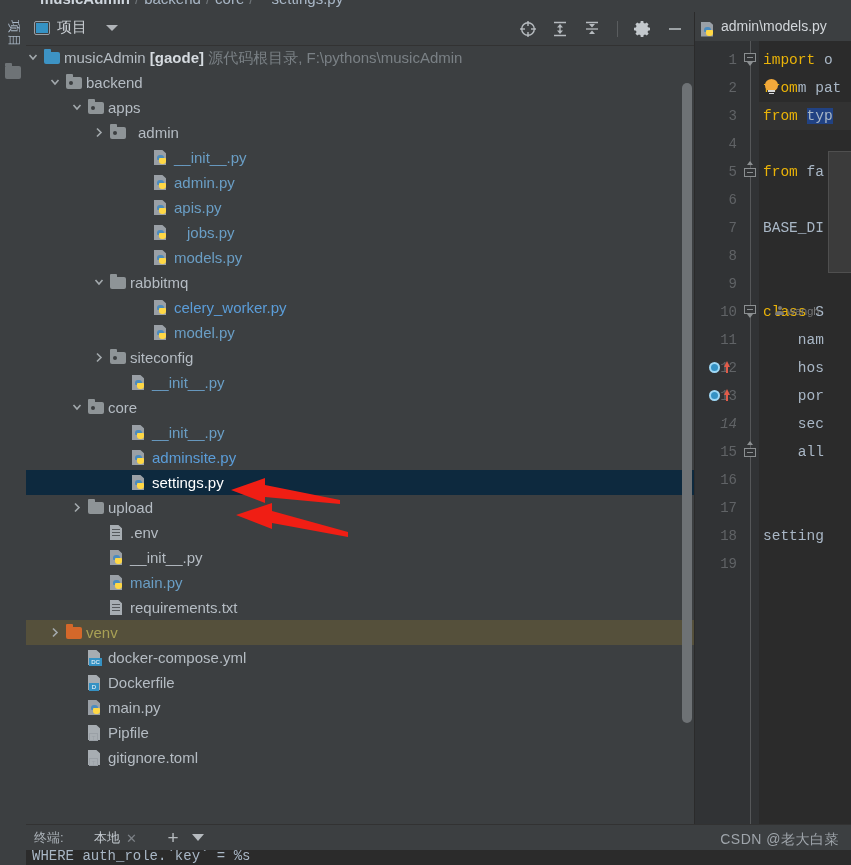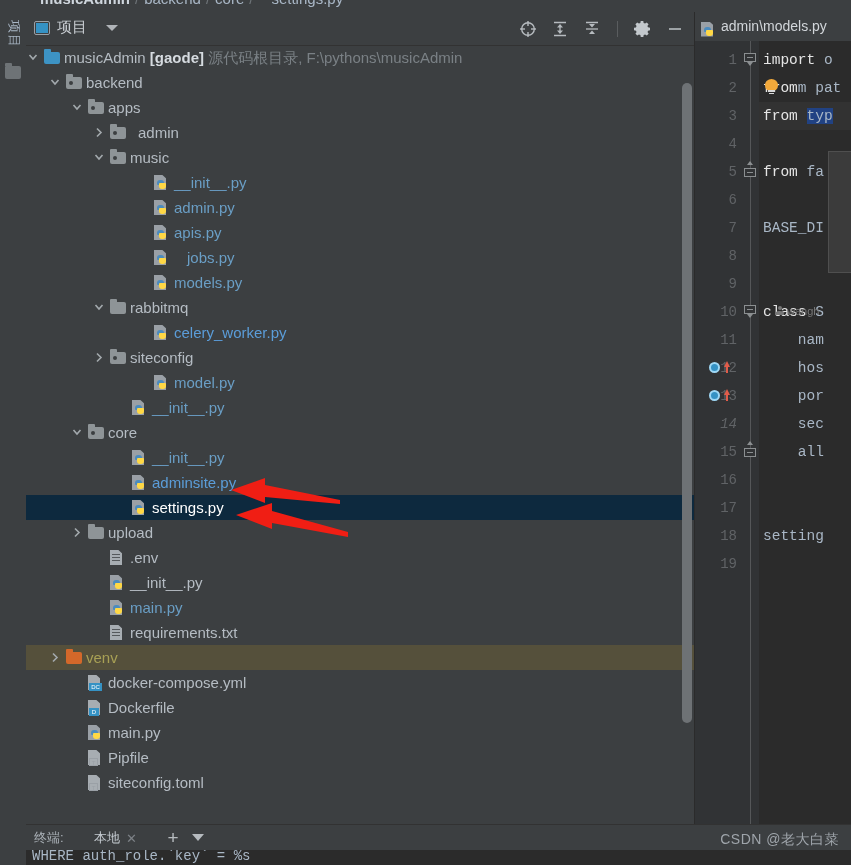--- a/index.html
+++ b/index.html
@@ -177,21 +177,21 @@
   .fold{position:absolute;left:1px;width:13px;height:13px;}
   .fold .box{position:absolute;left:0;top:0;width:12px;height:9px;border:1px solid #8b8f91;box-sizing:border-box;background:#313335;}
   .fold .box:after{content:"";position:absolute;left:2px;top:3px;width:6px;height:1px;background:#8b8f91;}
   .fold .tipd{position:absolute;left:2.5px;top:9px;width:0;height:0;border-left:3.5px solid transparent;border-right:3.5px solid transparent;border-top:4px solid #8b8f91;}
   .fold.up .tipd{top:-4px;border-top:none;border-bottom:4px solid #8b8f91;}
   .fold.up .box{top:3px;}
 
   #code{position:absolute;left:64px;top:0;width:93px;height:783px;overflow:hidden;
     font-family:"Liberation Mono","DejaVu Sans Mono",monospace;font-size:14.5px;}
   .cl{position:absolute;left:4px;height:28px;line-height:28px;white-space:pre;}
-  .k-kw{color:#e5e5e5;}
+  .k-kw{color:#eab308;}
   .k-pl{color:#a9b7c6;}
   .k-sel{background:#214283;color:#a9b7c6;}
   .hl-line{position:absolute;left:0;width:157px;height:28px;background:#323232;}
   .bulb{position:absolute;width:15px;height:15px;}
   .bulb .b{position:absolute;left:0;top:0;width:13px;height:12px;border-radius:50% 50% 45% 45%;background:#f2a93b;}
   .bulb .s{position:absolute;left:3px;top:11px;width:7px;height:2px;background:#d8d8d8;}
   .bulb .s2{position:absolute;left:4px;top:13.5px;width:5px;height:1.5px;background:#d8d8d8;}
   .inlay{position:absolute;height:18px;line-height:18px;font-size:11px;color:#787878;
     font-family:"Liberation Sans",sans-serif;white-space:nowrap;}
   .inlay .pic{display:inline-block;width:9px;height:10px;vertical-align:-1px;position:relative;margin-right:3px;}
@@ -329,115 +329,106 @@
       <div class="row">
         <span class="arrow" style="left: 66px;"><svg width="14" height="25" viewBox="0 0 14 25">
             <polyline points="5,8.5 9,12.5 5,16.5" fill="none" stroke="#a3a9ad" stroke-width="1.6"></polyline>
           </svg></span>
         <span style="position: absolute; left: 84px; top: 0px; width: 16px; height: 25px;">
           <span class="ic ic-folder-src"></span>
         </span>
         <span class="lbl c-plain" style="left: 112px;">admin</span>
       </div>
       <div class="row">
+        <span style="position: absolute; left: 128px; top: 0px; width: 16px; height: 25px;">
+          <span class="ic ic-py">
+            <span class="pg"></span>
+            <span class="s1"></span>
+            <span class="s2"></span>
+          </span>
+        </span>
+        <span class="lbl c-py" style="left: 148px;">__init__.py</span>
+      </div>
+      <div class="row">
+        <span style="position: absolute; left: 128px; top: 0px; width: 16px; height: 25px;">
+          <span class="ic ic-py">
+            <span class="pg"></span>
+            <span class="s1"></span>
+            <span class="s2"></span>
+          </span>
+        </span>
+        <span class="lbl c-py" style="left: 148px;">admin.py</span>
+      </div>
+      <div class="row">
+        <span style="position: absolute; left: 128px; top: 0px; width: 16px; height: 25px;">
+          <span class="ic ic-py">
+            <span class="pg"></span>
+            <span class="s1"></span>
+            <span class="s2"></span>
+          </span>
+        </span>
+        <span class="lbl c-py" style="left: 148px;">apis.py</span>
+      </div>
+      <div class="row">
+        <span style="position: absolute; left: 128px; top: 0px; width: 16px; height: 25px;">
+          <span class="ic ic-py">
+            <span class="pg"></span>
+            <span class="s1"></span>
+            <span class="s2"></span>
+          </span>
+        </span>
+        <span class="lbl c-py" style="left: 148px; margin-left: 13px;">jobs.py</span>
+      </div>
+      <div class="row">
+        <span style="position: absolute; left: 128px; top: 0px; width: 16px; height: 25px;">
+          <span class="ic ic-py">
+            <span class="pg"></span>
+            <span class="s1"></span>
+            <span class="s2"></span>
+          </span>
+        </span>
+        <span class="lbl c-py" style="left: 148px;">models.py</span>
+      </div>
+      <div class="row">
         <span class="arrow" style="left: 66px;"><svg width="14" height="25" viewBox="0 0 14 25">
             <polyline points="3.5,10 7,14 10.5,10" fill="none" stroke="#a3a9ad" stroke-width="1.6"></polyline>
           </svg></span>
         <span style="position: absolute; left: 84px; top: 0px; width: 16px; height: 25px;">
-          <span class="ic ic-folder-src"></span>
-        </span>
-        <span class="lbl c-plain" style="left: 104px;">music</span>
+          <span class="ic ic-folder-grey"></span>
+        </span>
+        <span class="lbl c-plain" style="left: 104px;">rabbitmq</span>
       </div>
       <div class="row">
         <span style="position: absolute; left: 128px; top: 0px; width: 16px; height: 25px;">
           <span class="ic ic-py">
             <span class="pg"></span>
             <span class="s1"></span>
             <span class="s2"></span>
           </span>
         </span>
-        <span class="lbl c-py" style="left: 148px;">__init__.py</span>
+        <span class="lbl c-pybright" style="left: 148px;">celery_worker.py</span>
       </div>
       <div class="row">
         <span style="position: absolute; left: 128px; top: 0px; width: 16px; height: 25px;">
           <span class="ic ic-py">
             <span class="pg"></span>
             <span class="s1"></span>
             <span class="s2"></span>
           </span>
         </span>
-        <span class="lbl c-py" style="left: 148px;">admin.py</span>
-      </div>
-      <div class="row">
-        <span style="position: absolute; left: 128px; top: 0px; width: 16px; height: 25px;">
-          <span class="ic ic-py">
-            <span class="pg"></span>
-            <span class="s1"></span>
-            <span class="s2"></span>
-          </span>
-        </span>
-        <span class="lbl c-py" style="left: 148px;">apis.py</span>
-      </div>
-      <div class="row">
-        <span style="position: absolute; left: 128px; top: 0px; width: 16px; height: 25px;">
-          <span class="ic ic-py">
-            <span class="pg"></span>
-            <span class="s1"></span>
-            <span class="s2"></span>
-          </span>
-        </span>
-        <span class="lbl c-py" style="left: 148px; margin-left: 13px;">jobs.py</span>
-      </div>
-      <div class="row">
-        <span style="position: absolute; left: 128px; top: 0px; width: 16px; height: 25px;">
-          <span class="ic ic-py">
-            <span class="pg"></span>
-            <span class="s1"></span>
-            <span class="s2"></span>
-          </span>
-        </span>
-        <span class="lbl c-py" style="left: 148px;">models.py</span>
-      </div>
-      <div class="row">
-        <span class="arrow" style="left: 66px;"><svg width="14" height="25" viewBox="0 0 14 25">
-            <polyline points="3.5,10 7,14 10.5,10" fill="none" stroke="#a3a9ad" stroke-width="1.6"></polyline>
-          </svg></span>
-        <span style="position: absolute; left: 84px; top: 0px; width: 16px; height: 25px;">
-          <span class="ic ic-folder-grey"></span>
-        </span>
-        <span class="lbl c-plain" style="left: 104px;">rabbitmq</span>
-      </div>
-      <div class="row">
-        <span style="position: absolute; left: 128px; top: 0px; width: 16px; height: 25px;">
-          <span class="ic ic-py">
-            <span class="pg"></span>
-            <span class="s1"></span>
-            <span class="s2"></span>
-          </span>
-        </span>
-        <span class="lbl c-pybright" style="left: 148px;">celery_worker.py</span>
+        <span class="lbl c-py" style="left: 148px;">model.py</span>
       </div>
       <div class="row">
         <span class="arrow" style="left: 66px;"><svg width="14" height="25" viewBox="0 0 14 25">
             <polyline points="5,8.5 9,12.5 5,16.5" fill="none" stroke="#a3a9ad" stroke-width="1.6"></polyline>
           </svg></span>
         <span style="position: absolute; left: 84px; top: 0px; width: 16px; height: 25px;">
           <span class="ic ic-folder-src"></span>
         </span>
         <span class="lbl c-plain" style="left: 104px;">siteconfig</span>
-      </div>
-      <div class="row">
-        <span style="position: absolute; left: 128px; top: 0px; width: 16px; height: 25px;">
-          <span class="ic ic-py">
-            <span class="pg"></span>
-            <span class="s1"></span>
-            <span class="s2"></span>
-          </span>
-        </span>
-        <span class="lbl c-py" style="left: 148px;">model.py</span>
       </div>
       <div class="row">
         <span style="position: absolute; left: 106px; top: 0px; width: 16px; height: 25px;">
           <span class="ic ic-py">
             <span class="pg"></span>
             <span class="s1"></span>
             <span class="s2"></span>
           </span>
         </span>
         <span class="lbl c-py" style="left: 126px;">__init__.py</span>
@@ -578,21 +569,21 @@
         </span>
         <span class="lbl c-plain" style="left: 82px;">Pipfile</span>
       </div>
       <div class="row">
         <span style="position: absolute; left: 62px; top: 0px; width: 16px; height: 25px;">
           <span class="ic ic-doc ic-badge">
             <span class="pg"></span>
             <span class="bg grey" style="width:9px">T</span>
           </span>
         </span>
-        <span class="lbl c-plain" style="left: 82px;">siteconfig.toml</span>
+        <span class="lbl c-plain" style="left: 82px;">gitignore.toml</span>
       </div>
     </div>
 
   <div id="proj-scrolltrack">
     <div id="proj-scroll"></div>
   </div>
 </div>
 
 <div id="editor">
   <div id="ed-tabs">

